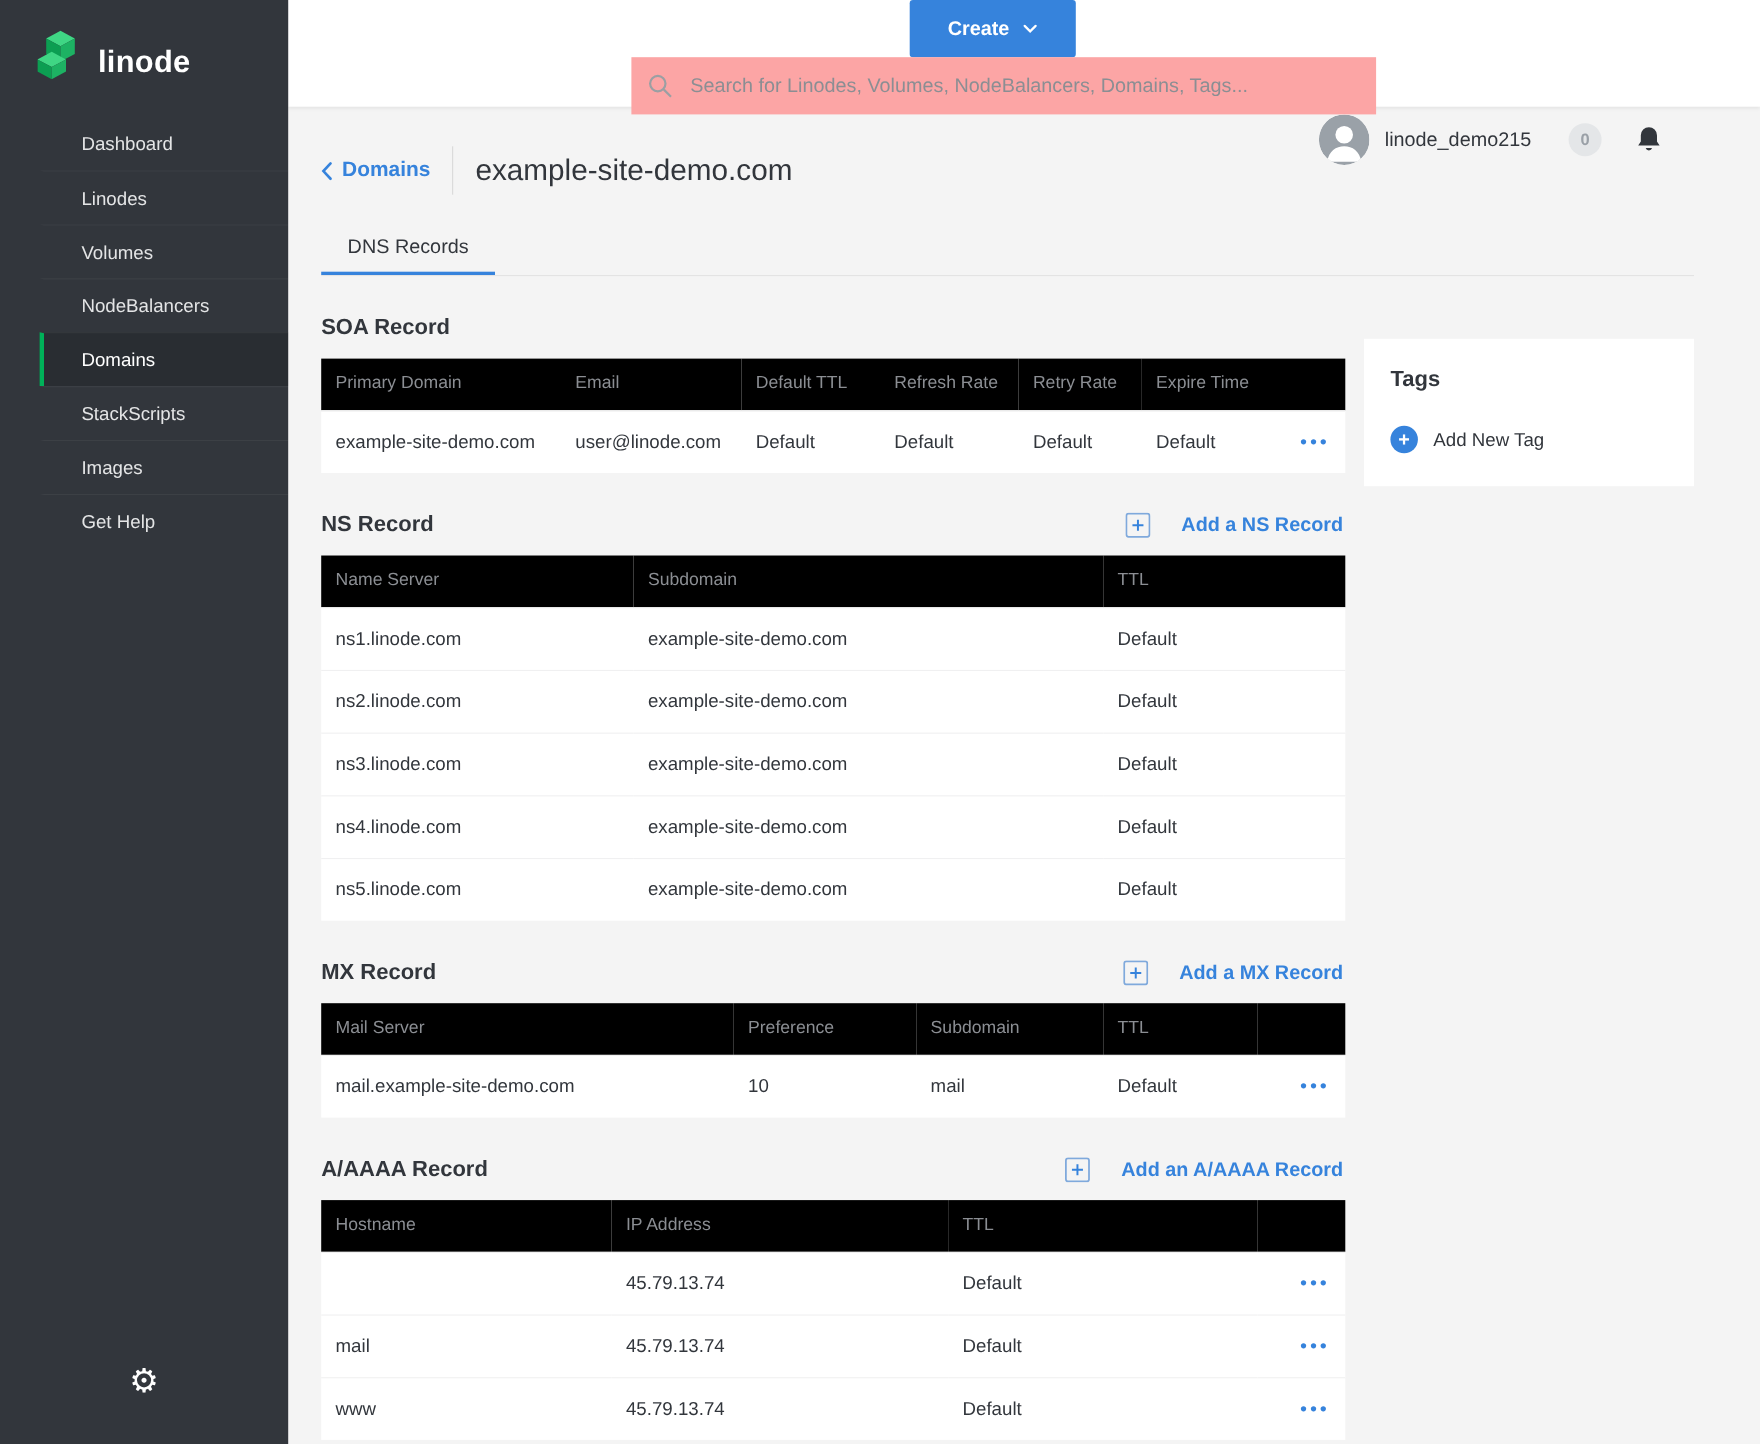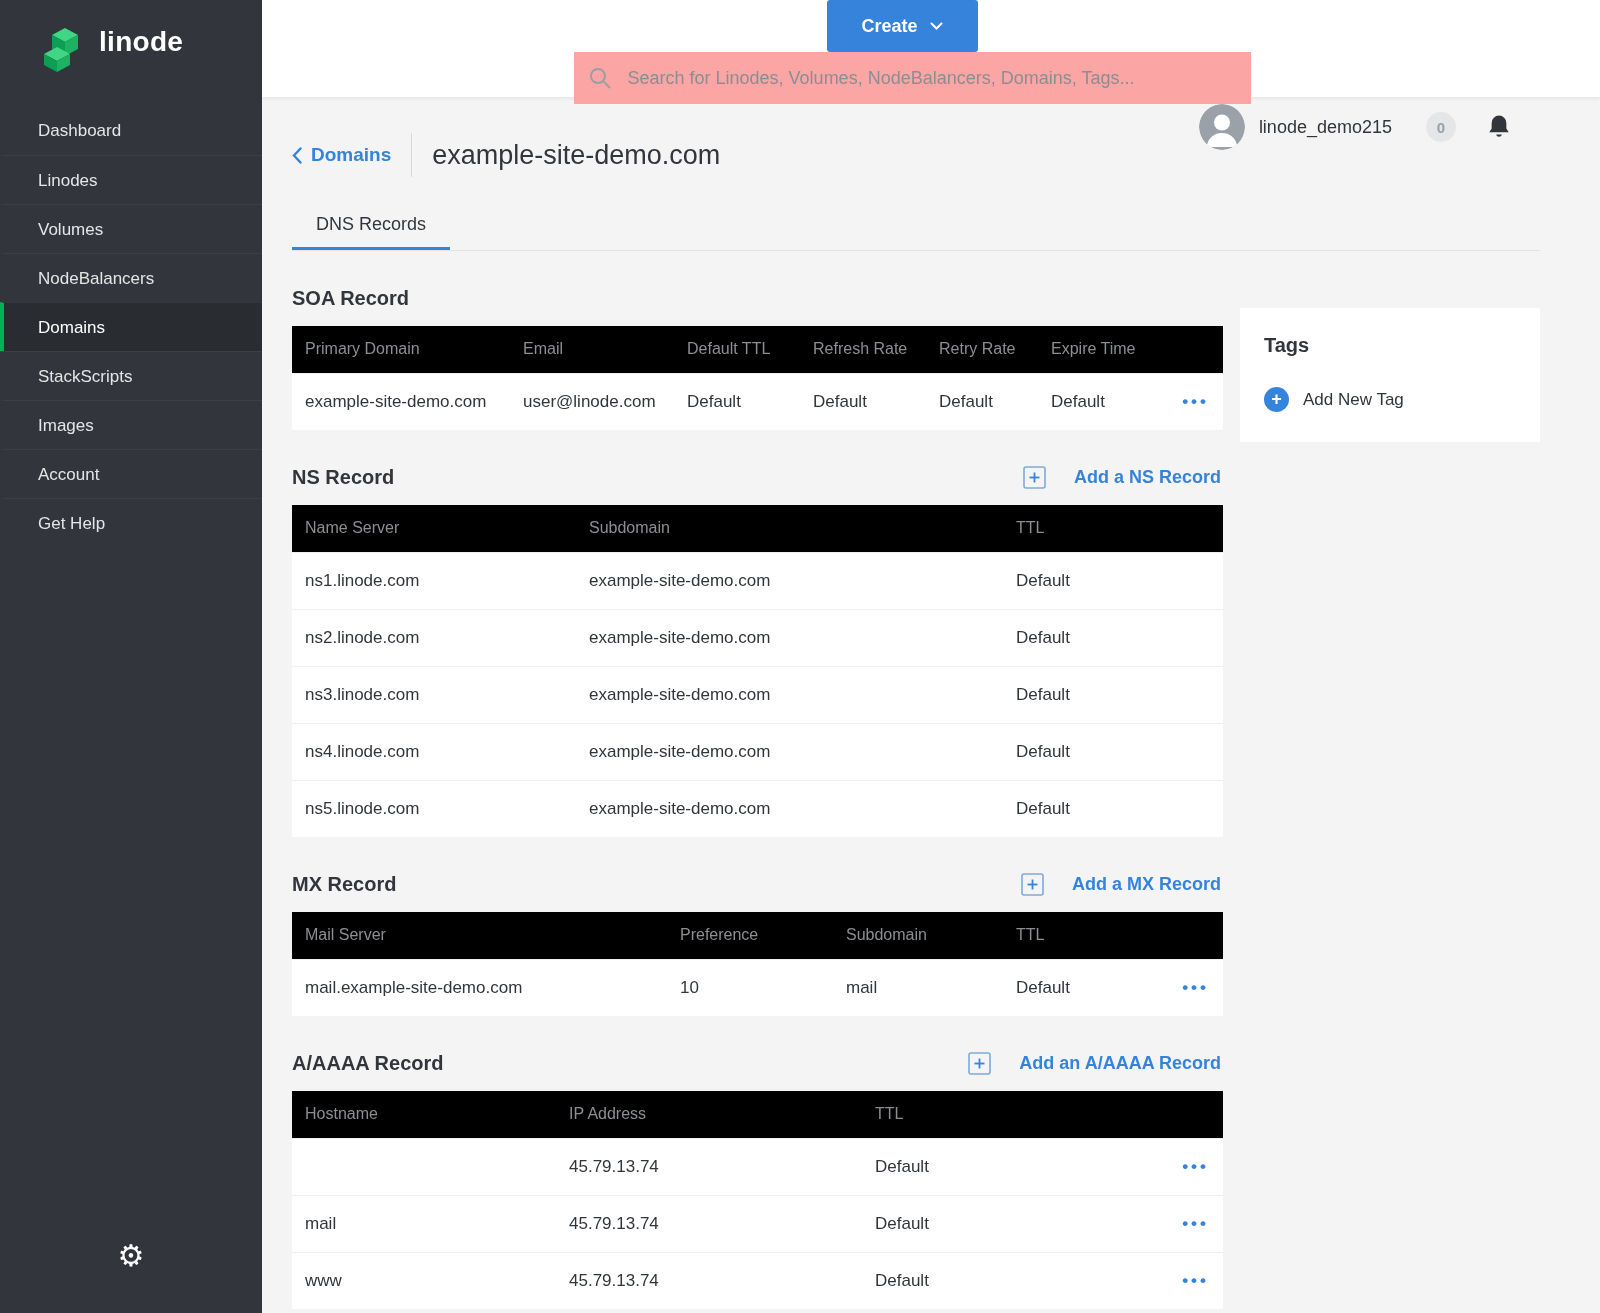--- a/index.html
+++ b/index.html
@@ -5,23 +5,23 @@
   * { box-sizing: border-box; }
   html,body { margin:0; padding:0; }
   body {
     width:1600px; height:1313px; overflow:hidden; position:relative;
     background:#f4f4f4; color:#32363c;
     font-family:"Liberation Sans", sans-serif;
   }
 
   
   .sidebar { position:absolute; left:0; top:0; width:262px; height:1313px; background:#32363c; z-index:5; }
-  .logo { display:flex; align-items:flex-start; gap:13px; padding:26px 0 0 44px; cursor:pointer; }
+  .logo { display:flex; align-items:flex-end; gap:13px; padding:26px 0 0 34px; cursor:pointer; }
   .logo-text { color:#fff; font-size:28px; font-weight:bold; letter-spacing:.3px; }
-  .nav { display:block; margin-top:34px; }
+  .nav { display:block; margin-top:34px;padding-left:36px; }
   .nav-item { display:block; height:49px; line-height:49px; padding-left:34px; border-left:4px solid transparent;
     color:#e4e5e6; font-size:17px; text-decoration:none; cursor:pointer; }
   .nav-item + .nav-item { border-top:1px solid rgba(255,255,255,0.05); }
   .nav-item.active { background:rgba(0,0,0,0.16); border-left-color:#00b159; color:#fff; }
   .sidebar-gear { position:absolute; bottom:42px; left:0; width:100%; text-align:center;
     font-size:30px; color:#fff; cursor:pointer; line-height:1; }
 
   
   .topbar { position:absolute; left:262px; top:0; width:1338px; height:97px; background:#fff;
     display:flex; align-items:center; padding:0 88px 0 30px; box-shadow:0 2px 3px rgba(0,0,0,0.06);flex-direction:column; }
@@ -97,21 +97,20 @@
     <span class="logo-text">linode</span>
   </div>
   <nav class="nav">
     <a class="nav-item">Dashboard</a>
     <a class="nav-item">Linodes</a>
     <a class="nav-item">Volumes</a>
     <a class="nav-item">NodeBalancers</a>
     <a class="nav-item active">Domains</a>
     <a class="nav-item">StackScripts</a>
     <a class="nav-item">Images</a>
-    <a class="nav-item">Account</a>
     <a class="nav-item">Get Help</a>
   </nav>
   <div class="sidebar-gear">⚙</div>
 </aside>
 
 <header class="topbar">
   <button class="create-btn">
     <span>Create</span>
     <svg width="13" height="9" viewBox="0 0 13 9">
       <path d="M1.5 1.5l5 5 5-5" stroke="#fff" stroke-width="2" fill="none" stroke-linecap="round"></path>

